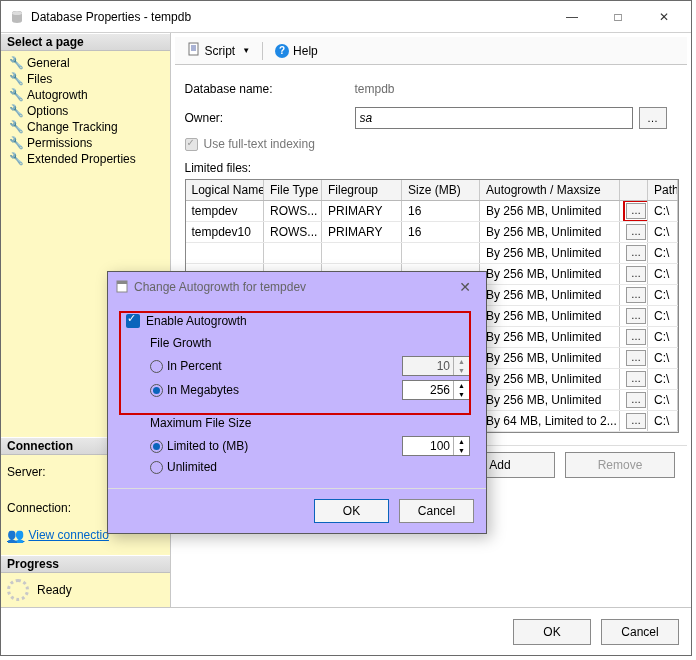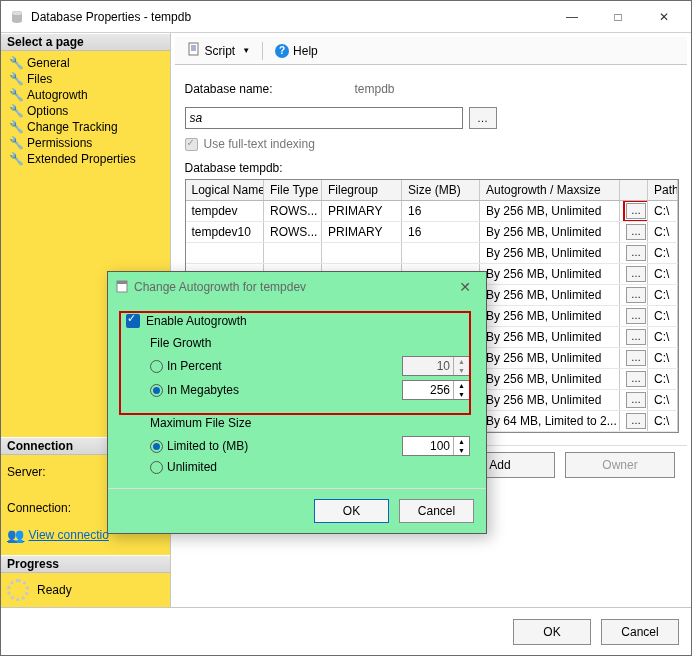--- a/index.html
+++ b/index.html
@@ -34,21 +34,21 @@
     color:#333;
   }
   .body {
     display:flex;
     height: calc(100% - 32px - 48px);
     background:#fff;
   }
   
   .left-pane {
     width: 180px;
-    background: #fde047;
+    background: #fef9c3;
     border-right: 1px solid #c7c7c7;
     display:flex; flex-direction:column;
   }
   .section-hdr {
     background: linear-gradient(#e8e8e8,#d8d8d8);
     height: 18px;
     font-weight: bold;
     padding: 1px 6px;
     border-top: 1px solid #fff;
     border-bottom: 1px solid #bfbfbf;
@@ -147,21 +147,21 @@
     border-top:1px solid #c7c7c7;
     display:flex; align-items:center; justify-content:flex-end; gap:10px;
     padding:0 12px; background:#fff;
   }
 
   
   .dialog {
     position:absolute;
     left:106px; top:270px;
     width: 380px;
-    background:#86efac;
+    background:#c4b5fd;
     border:1px solid #5a5a5a;
     box-shadow: 4px 4px 14px rgba(0,0,0,.25);
     font-size:12px;
   }
   .dlg-title {
     height:30px; display:flex;align-items:center; gap:6px;
     padding:0 8px;
     color:#666;
   }
   .dlg-title .spacer{flex:1;}
@@ -301,28 +301,29 @@
           <span>Help</span>
         </div>
       </div>
 
       <div class="content">
         <div class="form-row">
           <span class="form-label">Database name:</span>
           <span class="readonly" style="width:280px;padding:3px 0;">tempdb</span>
         </div>
         <div class="form-row">
+          <span class="form-label">Owner:</span>
           <input class="form-input" style="width: 278px; font-style: italic;" value="sa">
           <div class="ellipsis-btn">…</div>
         </div>
         <div class="chk-row">
           <span class="chk-disabled"></span>
           <span>Use full-text indexing</span>
         </div>
-        <div class="grid-label">Database tempdb:</div>
+        <div class="grid-label">Limited files:</div>
 
         <div class="grid">
           <table>
             <colgroup>
               <col class="col-ln">
                 <col class="col-ft">
                 <col class="col-fg">
                 <col class="col-sz">
               <col class="col-ag">
                 <col class="col-el">
@@ -439,21 +440,21 @@
                   <td style="text-align: center;"><span class="cell-ellipsis">…</span></td>
                   <td>C:\</td>
                 </tr>
               </tbody>
           </table>
         </div>
       </div>
 
       <div class="add-remove">
         <div class="std-btn">Add</div>
-        <div class="std-btn disabled">Owner</div>
+        <div class="std-btn disabled">Remove</div>
       </div>
     </div>
   </div>
 
   <div class="footer">
     <div class="std-btn" style="min-width:78px">OK</div>
     <div class="std-btn" style="min-width:78px">Cancel</div>
   </div>
 
   <div class="dialog">

